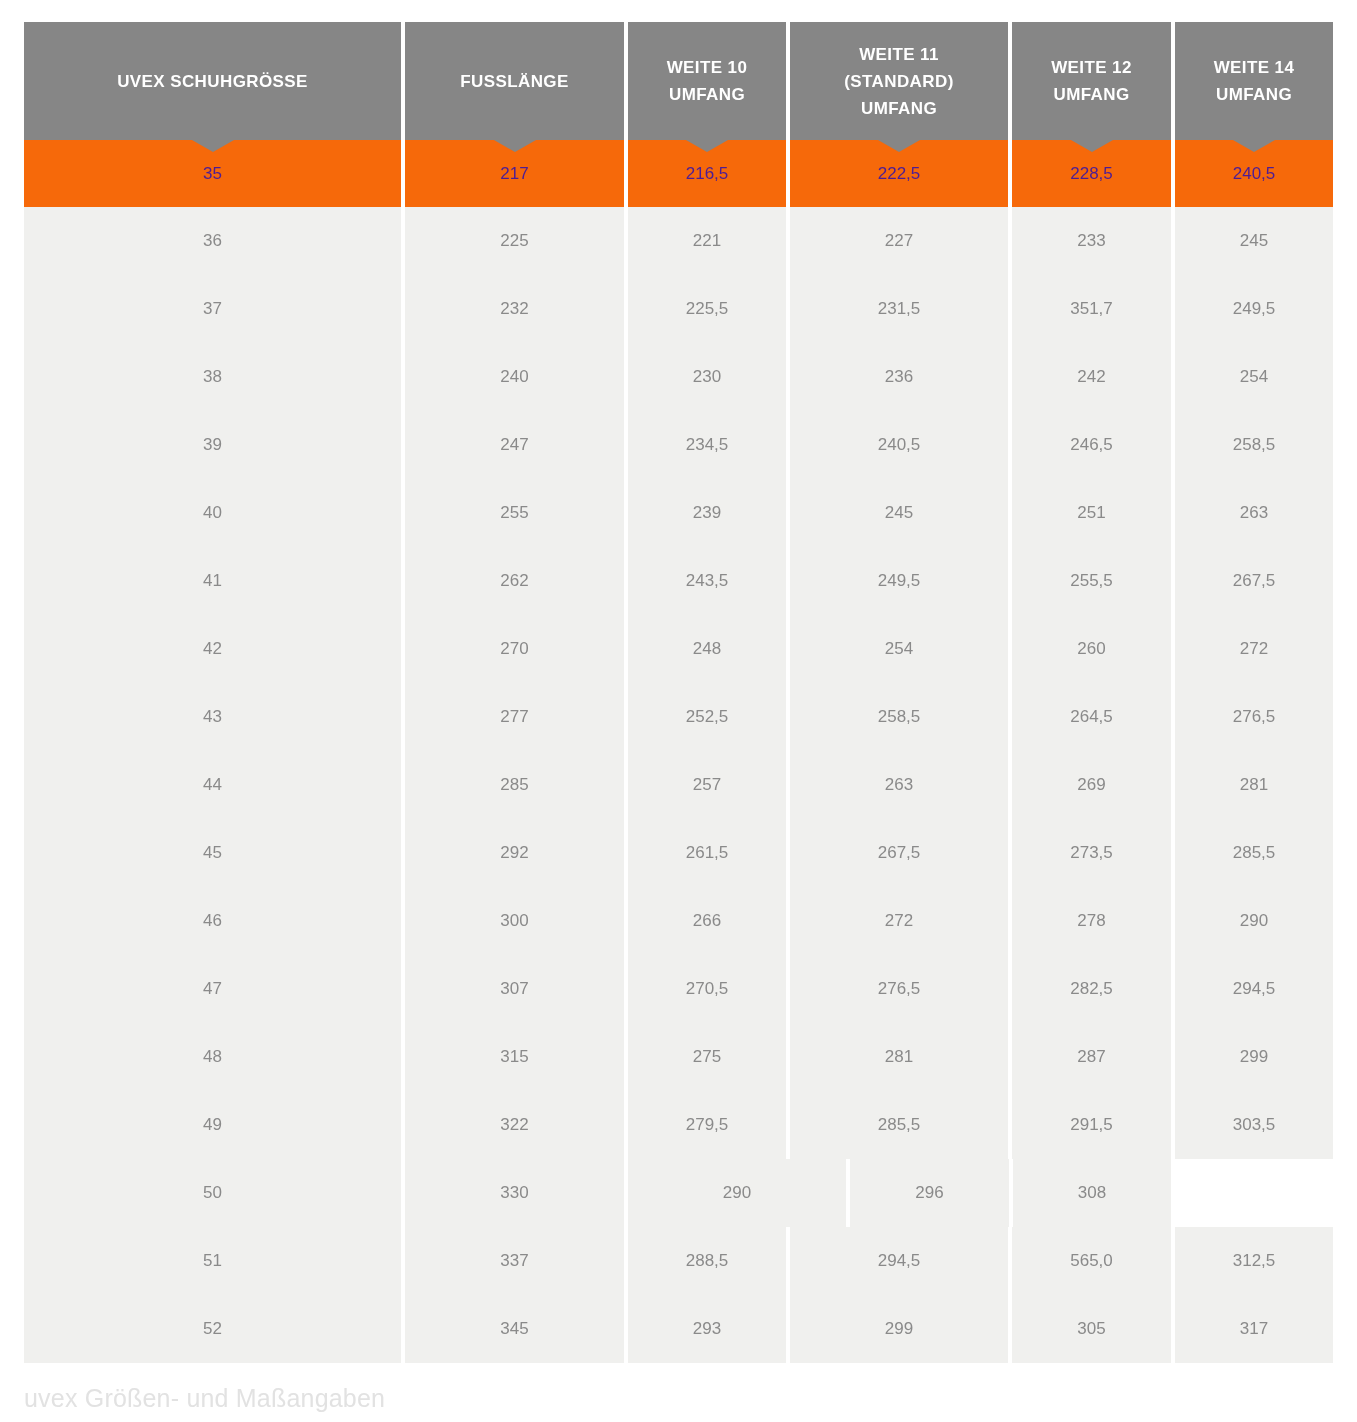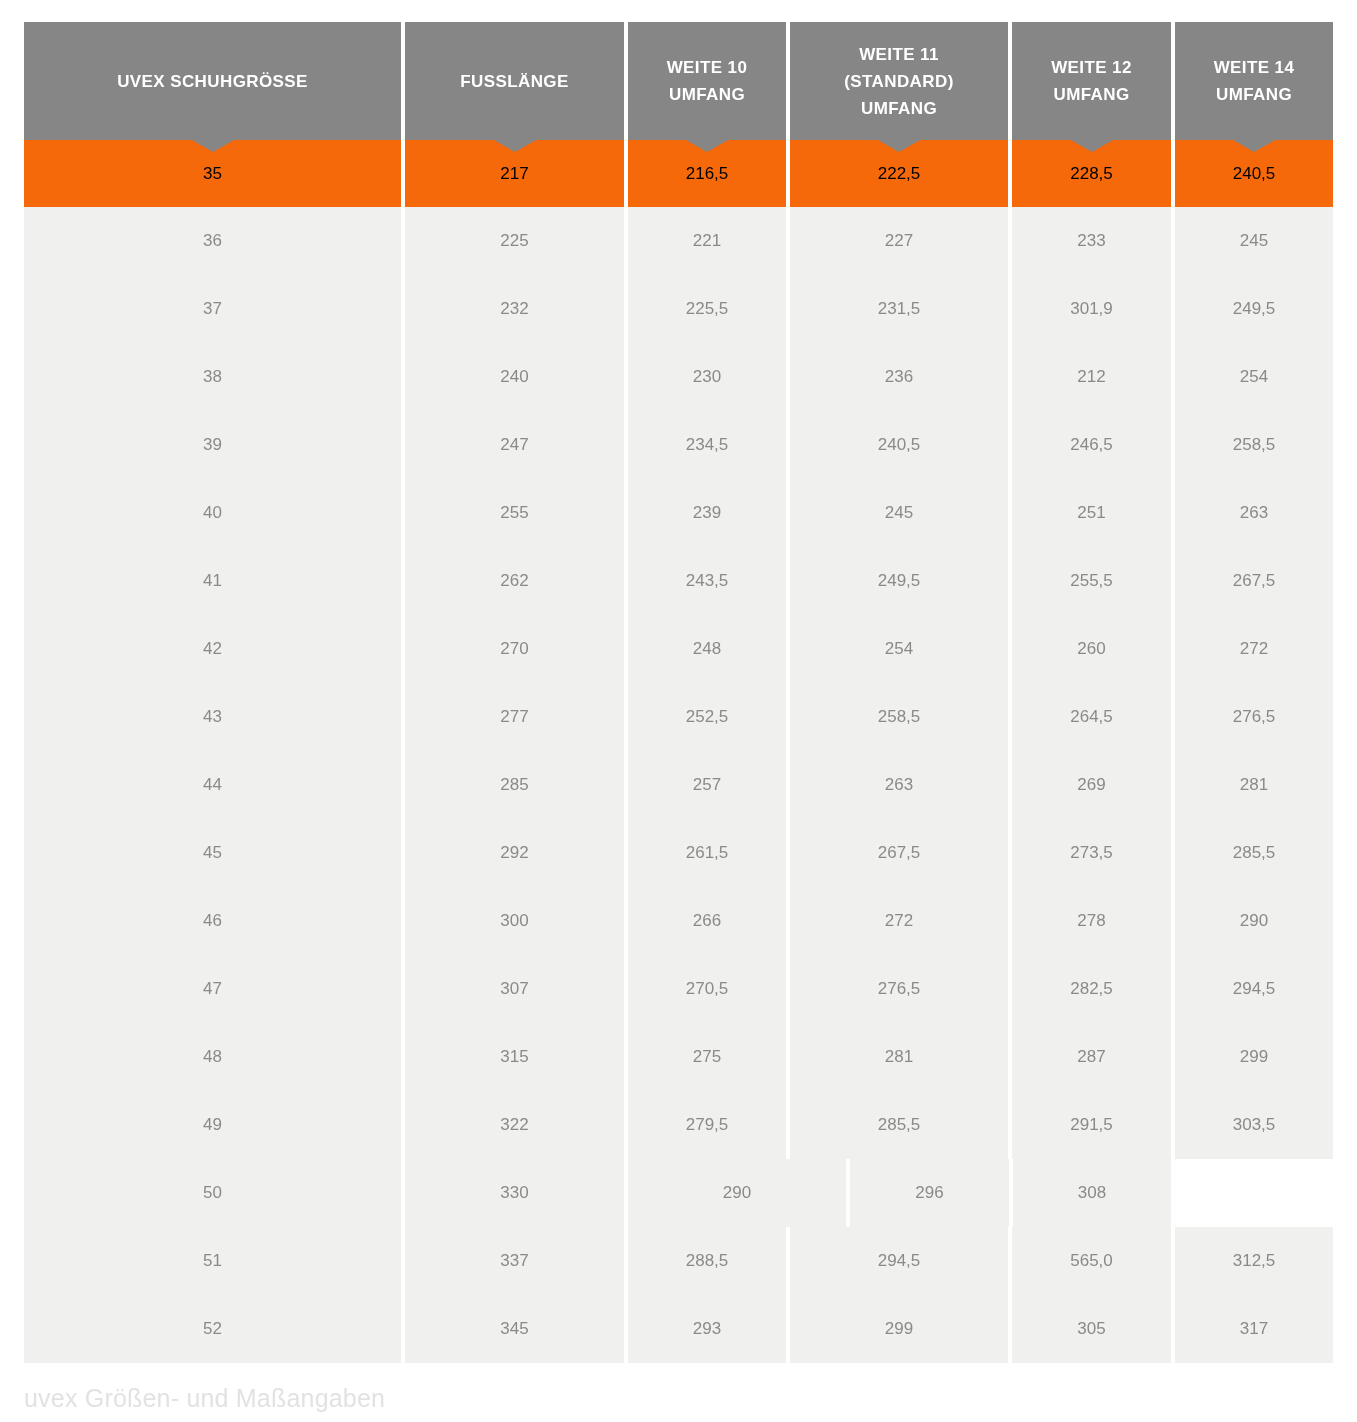--- a/index.html
+++ b/index.html
@@ -66,21 +66,21 @@
   .cell{
     display:flex;
     align-items:center;
     justify-content:center;
     font-size:17px;
     text-align:center;
   }
   .row.highlight .cell{
     height:67px;
     background:var(--orange);
-    color:#000000;
+    color:#4c1d95;
   }
   .row.normal .cell{
     height:68px;
     background:var(--row-bg);
     color:var(--cell-text);
   }
   .caption{
     margin-top:21px;
     font-size:25px;
     color:var(--caption-text);
@@ -138,29 +138,29 @@
           <div class="cell c2">221</div>
           <div class="cell c3">227</div>
           <div class="cell c4">233</div>
           <div class="cell c5">245</div>
         </div>
         <div class="row normal">
           <div class="cell c0">37</div>
           <div class="cell c1">232</div>
           <div class="cell c2">225,5</div>
           <div class="cell c3">231,5</div>
-          <div class="cell c4">301,9</div>
+          <div class="cell c4">351,7</div>
           <div class="cell c5">249,5</div>
         </div>
         <div class="row normal">
           <div class="cell c0">38</div>
           <div class="cell c1">240</div>
           <div class="cell c2">230</div>
           <div class="cell c3">236</div>
-          <div class="cell c4">212</div>
+          <div class="cell c4">242</div>
           <div class="cell c5">254</div>
         </div>
         <div class="row normal">
           <div class="cell c0">39</div>
           <div class="cell c1">247</div>
           <div class="cell c2">234,5</div>
           <div class="cell c3">240,5</div>
           <div class="cell c4">246,5</div>
           <div class="cell c5">258,5</div>
         </div>

